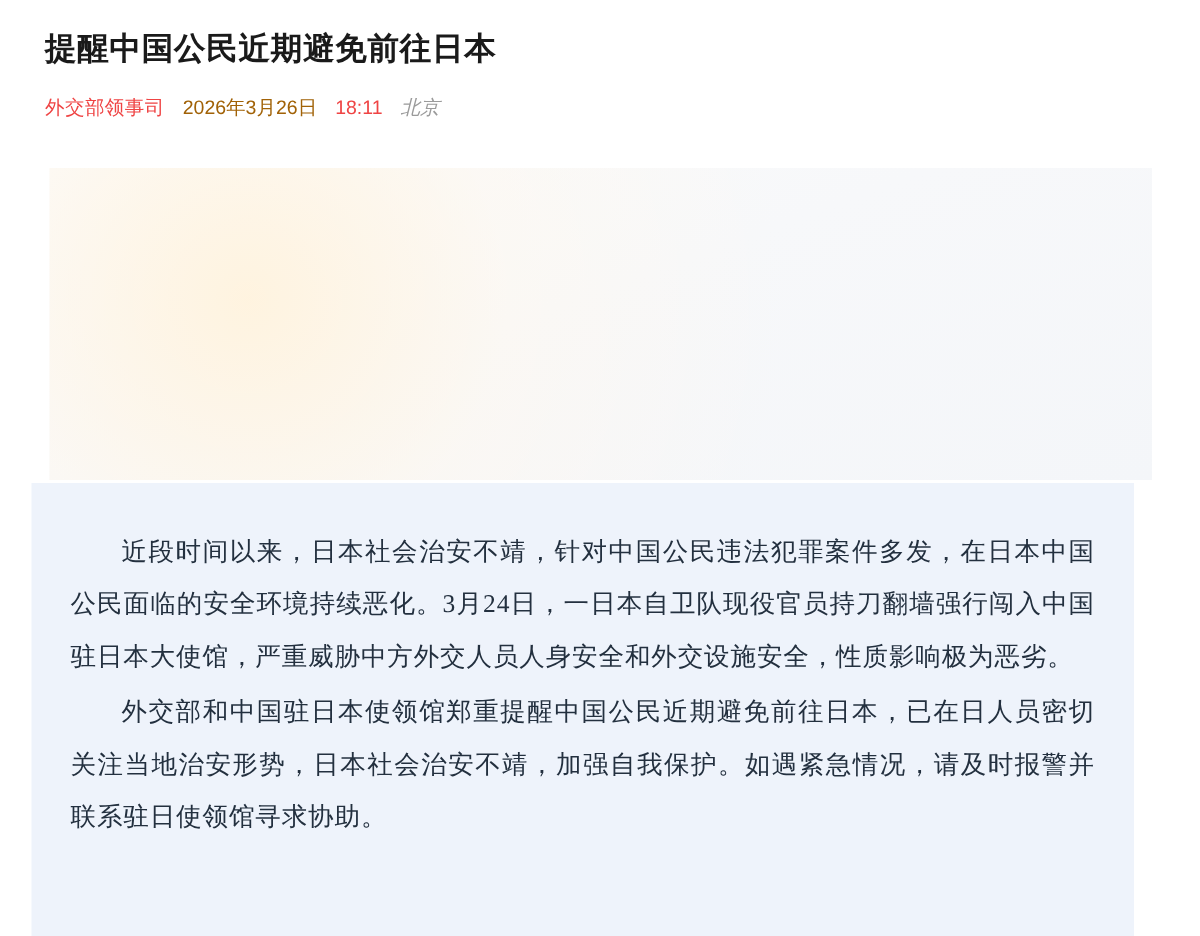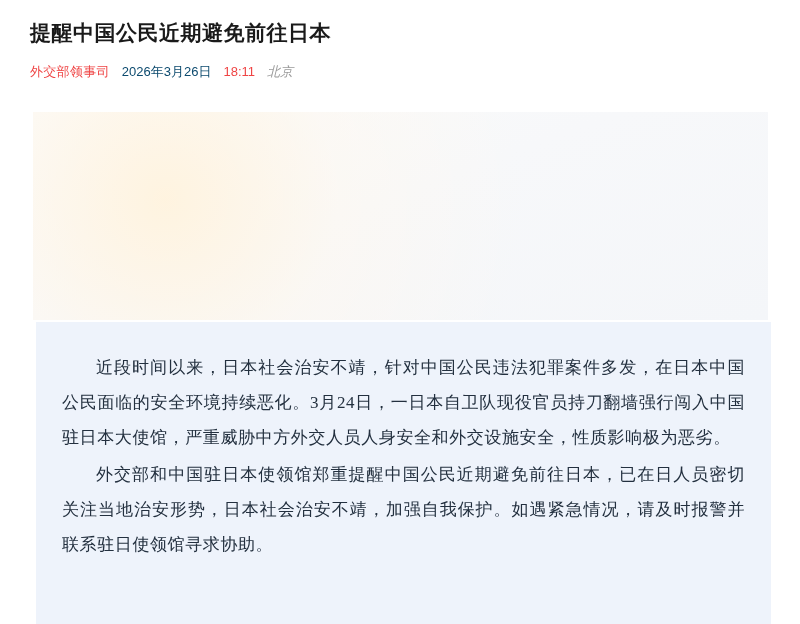--- a/index.html
+++ b/index.html
@@ -47,42 +47,42 @@
   .meta-source {
     color: #6b7f9e;
     font-weight: bold;
     letter-spacing: 0.3px;
   }
   .meta-dept {
     color: #ef4444;
     letter-spacing: 0.3px;
   }
   .meta-date {
-    color: #0c4a6e;
+    color: #a16207;
   }
   .meta-time {
     color: #ef4444;
   }
   .meta-place {
     color: #9b9b9b;
     font-style: italic;
   }
   .hero-image {
     position: absolute;
     left: 33px;
     top: 112px;
     width: 735px;
     height: 208px;
     background:
       radial-gradient(circle at 18% 42%, rgba(255, 243, 222, 0.95) 0%, rgba(255, 248, 238, 0.5) 28%, rgba(250, 250, 250, 0) 58%),
       linear-gradient(160deg, #fbfbfb 0%, #f7f8fa 45%, #f4f6f9 100%);
   }
   .content-box {
     position: absolute;
-    left: 36px;
+    left: 21px;
     top: 322px;
     width: 735px;
     height: 302px;
     background: #eef3fb;
     box-sizing: border-box;
     padding: 28px 26px 0 26px;
   }
   .para {
     font-family: "Liberation Serif", "DejaVu Serif", serif;
     font-size: 17px;

